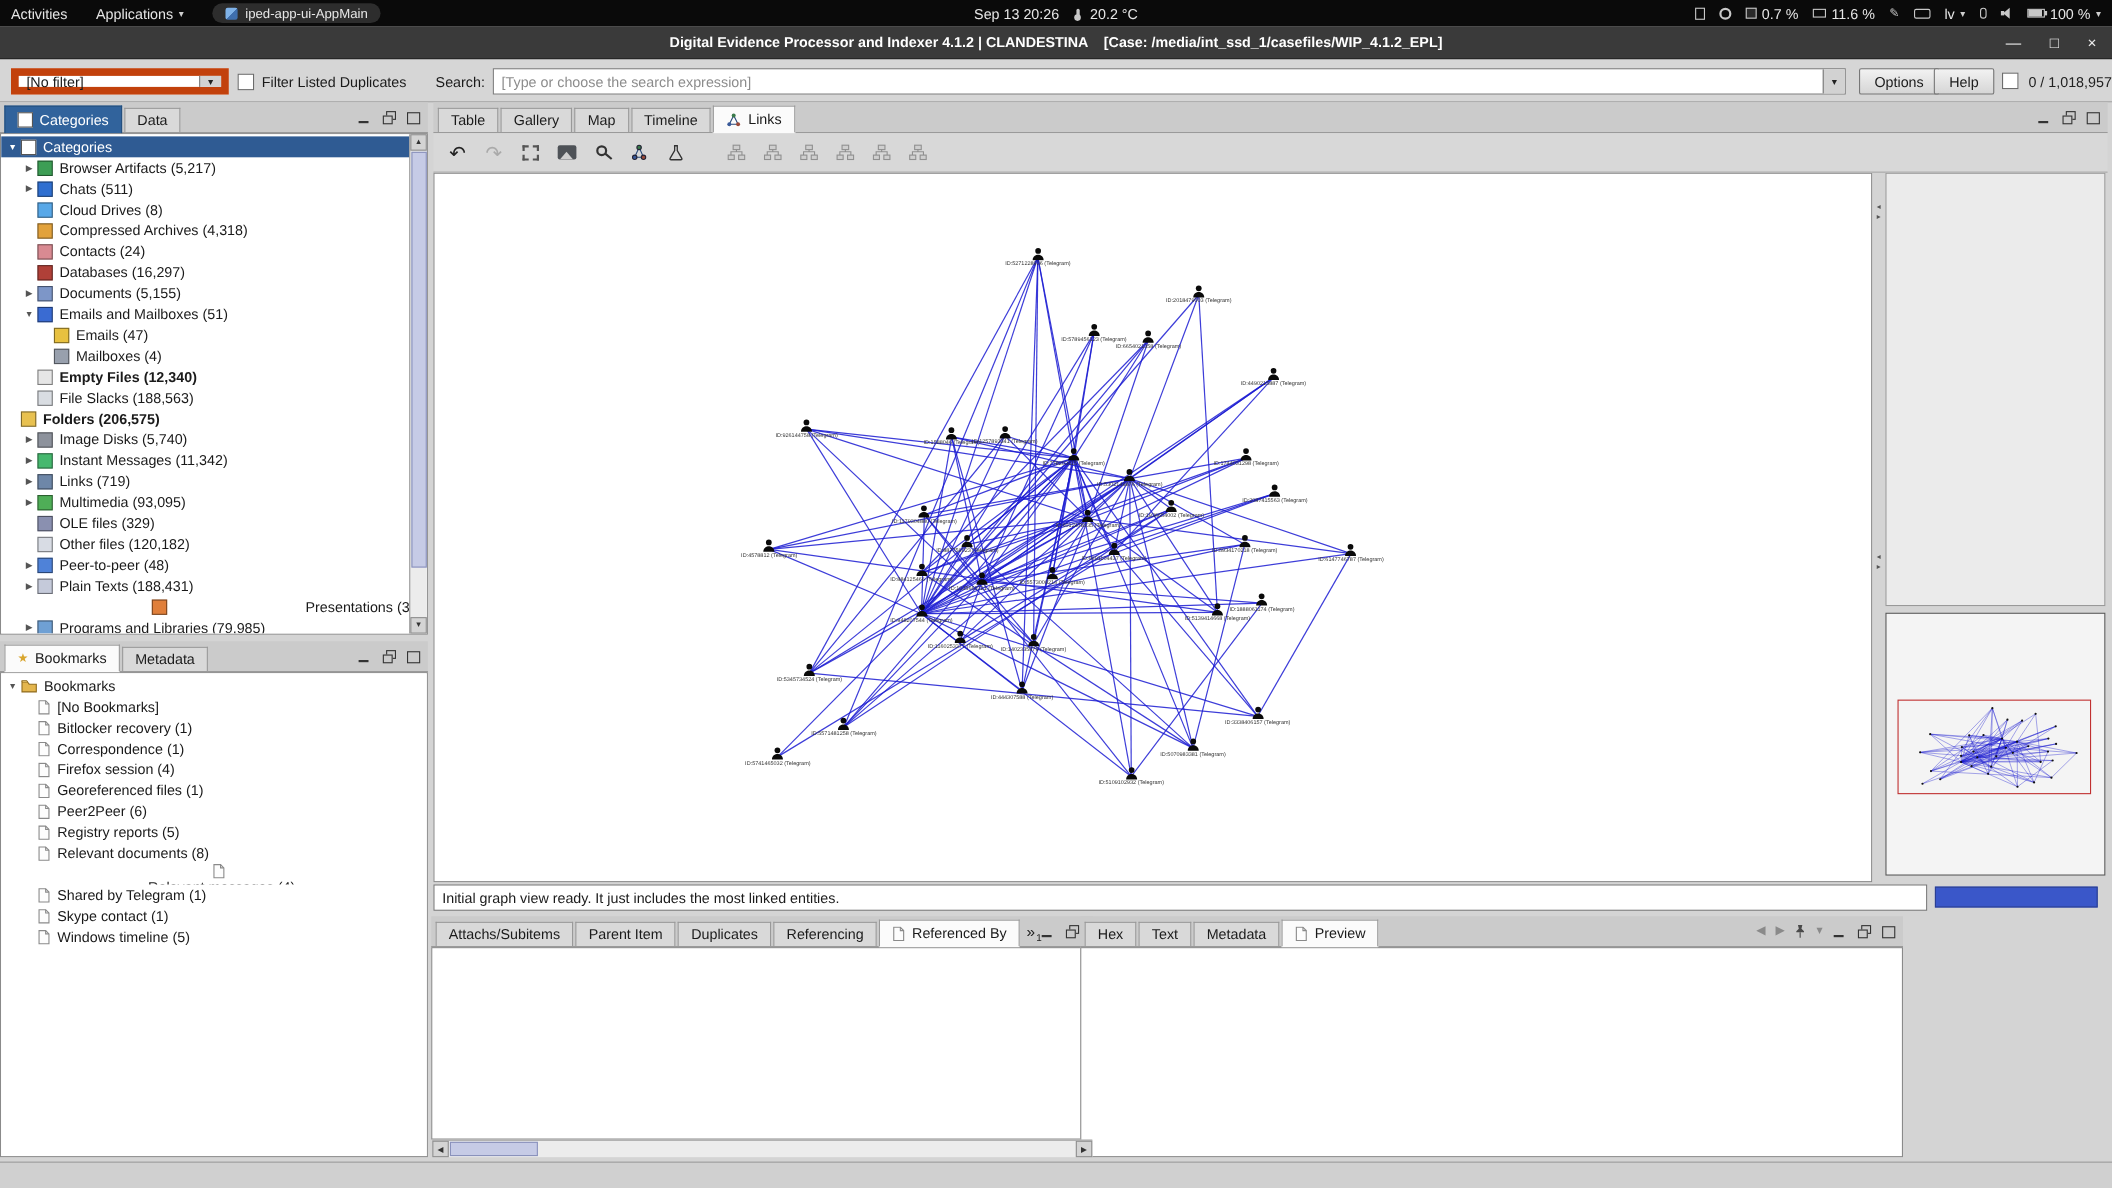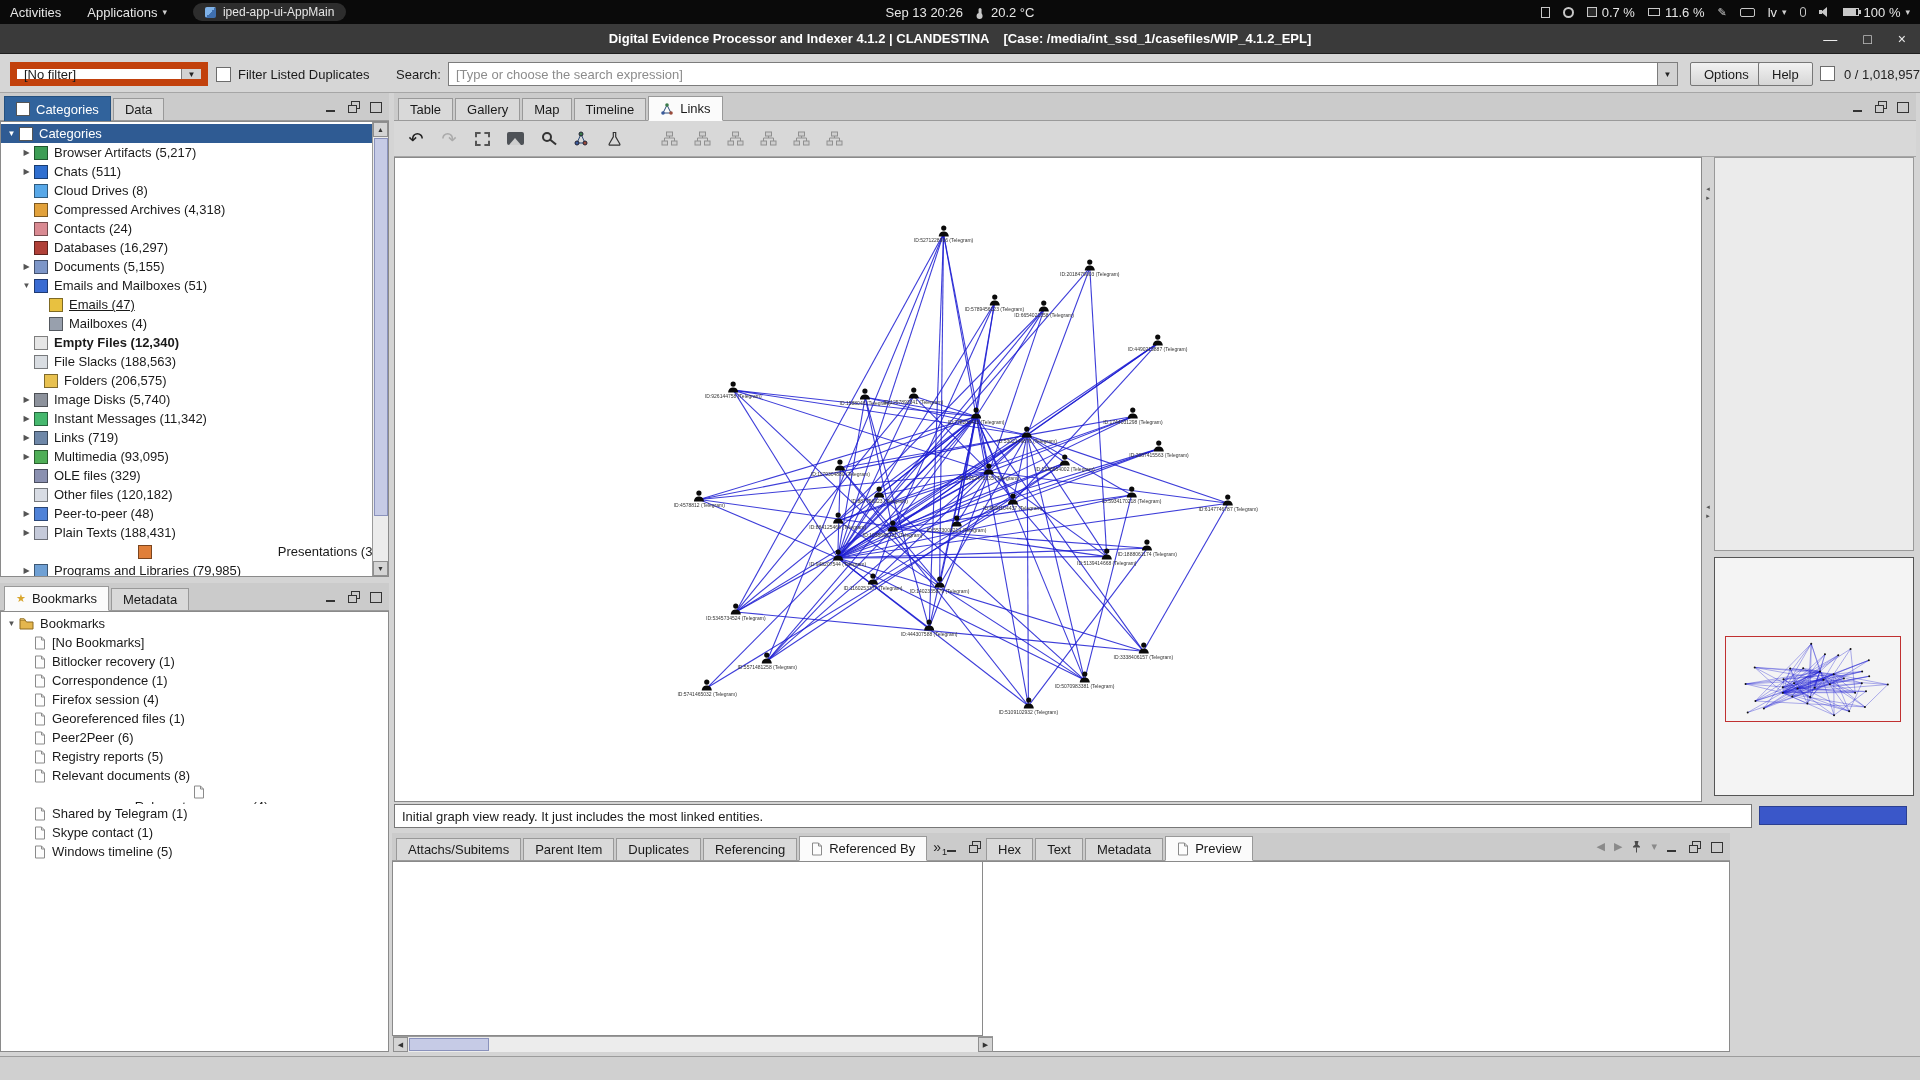--- a/index.html
+++ b/index.html
@@ -272,41 +272,41 @@
           <div class="tree-row" style="padding-left: 18px;">
             <span class="tw-arrow">▶</span>
             <span class="tw-icon" style="background: rgb(125, 150, 200);"></span>
             <span class="tw-label">Documents (5,155)</span>
           </div>
           <div class="tree-row" style="padding-left: 18px;">
             <span class="tw-arrow">▼</span>
             <span class="tw-icon" style="background: rgb(58, 107, 210);"></span>
             <span class="tw-label">Emails and Mailboxes (51)</span>
           </div>
-          <div class="tree-row" style="padding-left: 33px; text-decoration: underline;">
+          <div class="tree-row" style="padding-left: 33px;">
             <span class="tw-arrow"></span>
             <span class="tw-icon" style="background: rgb(232, 193, 64);"></span>
             <span class="tw-label">Emails (47)</span>
           </div>
           <div class="tree-row" style="padding-left: 33px;">
             <span class="tw-arrow"></span>
             <span class="tw-icon" style="background: rgb(152, 160, 173);"></span>
             <span class="tw-label">Mailboxes (4)</span>
           </div>
           <div class="tree-row" style="padding-left: 18px; font-weight: bold;">
             <span class="tw-arrow"></span>
             <span class="tw-icon" style="background: rgb(230, 230, 230);"></span>
             <span class="tw-label">Empty Files (12,340)</span>
           </div>
           <div class="tree-row" style="padding-left: 18px;">
             <span class="tw-arrow"></span>
             <span class="tw-icon" style="background: rgb(217, 221, 226);"></span>
             <span class="tw-label">File Slacks (188,563)</span>
           </div>
-          <div class="tree-row" style="padding-left: 28px;">
+          <div class="tree-row" style="padding-left: 3px; font-weight: bold;">
             <span class="tw-arrow"></span>
             <span class="tw-icon" style="background: rgb(232, 193, 80);"></span>
             <span class="tw-label">Folders (206,575)</span>
           </div>
           <div class="tree-row" style="padding-left: 18px;">
             <span class="tw-arrow">▶</span>
             <span class="tw-icon" style="background: rgb(141, 146, 156);"></span>
             <span class="tw-label">Image Disks (5,740)</span>
           </div>
           <div class="tree-row" style="padding-left: 18px;">

